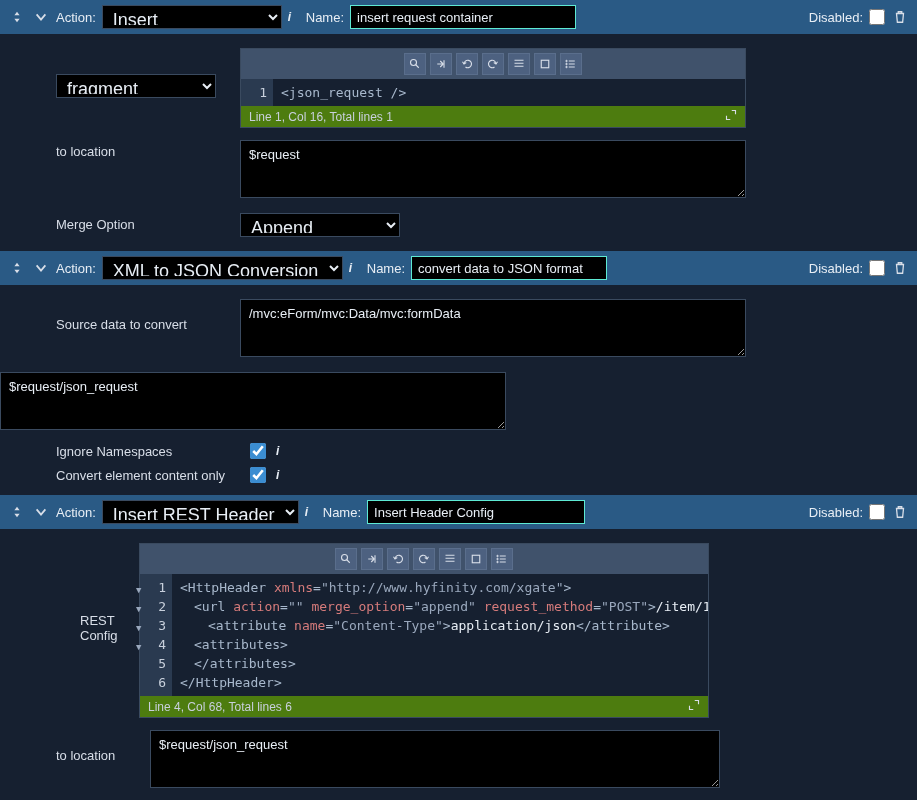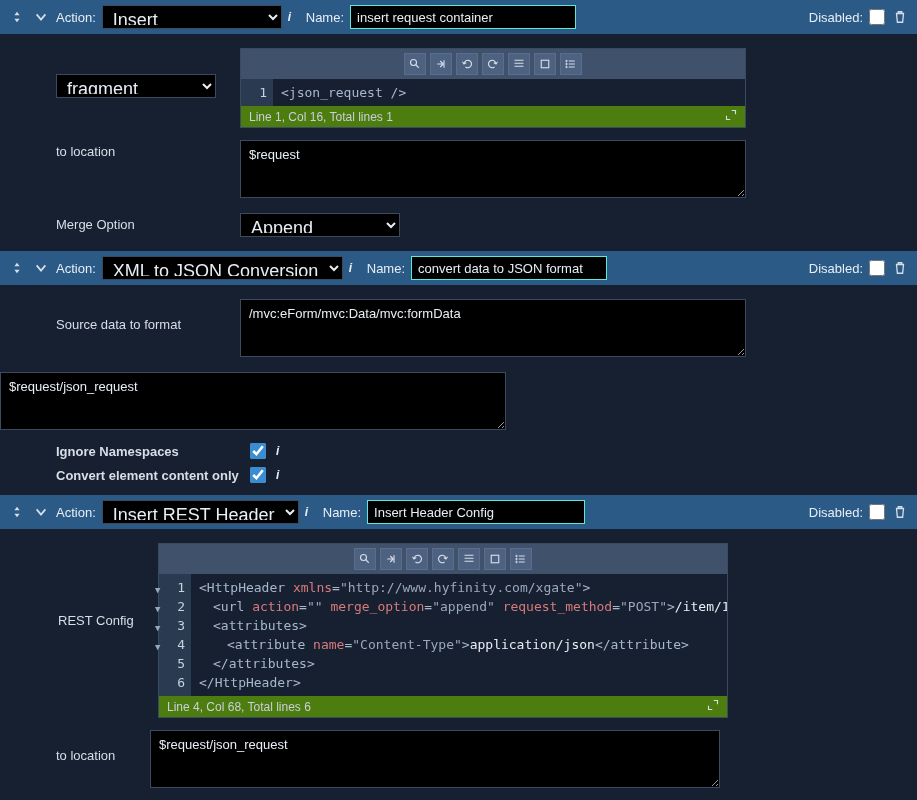--- a/index.html
+++ b/index.html
@@ -149,21 +149,21 @@
 .code-status .expand-icon svg { width: 12px; height: 12px; }
 .spacer { flex: 1; }
 .disabled-label { color: #e8eef5; margin-left: 8px; text-align: center; }
 .info-icon { color: #e8eef5; font-style: italic; font-weight: bold; cursor: pointer; font-size: 12px; width: 12px; display: inline-block;}
 .checkbox-row {
   display: flex;
   align-items: center;
   gap: 10px;
   padding: 4px 0 4px 56px;
 }
-.checkbox-row .cb-label { width: 184px; font-weight: bold; }
+.checkbox-row .cb-label { width: 184px; }
 .indent-1 { padding-left: 14px; }
 .indent-2 { padding-left: 28px; }
 </style>
 </head>
 <body>
 
 <div class="action-header">
   <span class="icon-btn">
     <svg viewBox="0 0 16 16">
         <path d="M8 2 L11 6 L5 6 Z M8 14 L5 10 L11 10 Z" fill="#d8dee8"></path>
@@ -300,21 +300,21 @@
   <input type="checkbox" style="">
   <span class="icon-btn">
     <svg viewBox="0 0 16 16">
         <path d="M4 4 L12 4 L11 14 L5 14 Z M6 2 L10 2 L10 4 L6 4 Z" fill="none" stroke="#d8dee8" stroke-width="1.5"></path>
       </svg>
   </span>
 </div>
 
 <div class="action-body">
   <div class="field-row">
-    <div class="field-label" style="padding-top:18px">Source data to format</div>
+    <div class="field-label" style="padding-top:18px">Source data to convert</div>
     <div class="field-content">
       <textarea style="">/mvc:eForm/mvc:Data/mvc:formData</textarea>
     </div>
   </div>
   <div class="field-row">
     <div class="field-content">
       <textarea style="">$request/json_request</textarea>
     </div>
   </div>
   <div class="checkbox-row">
@@ -352,21 +352,21 @@
   <input type="checkbox" style="">
   <span class="icon-btn">
     <svg viewBox="0 0 16 16">
         <path d="M4 4 L12 4 L11 14 L5 14 Z M6 2 L10 2 L10 4 L6 4 Z" fill="none" stroke="#d8dee8" stroke-width="1.5"></path>
       </svg>
   </span>
 </div>
 
 <div class="action-body">
   <div class="field-row">
-    <div class="field-label" style="padding-top:70px;width:158px;padding-left:58px">REST Config</div>
+    <div class="field-label" style="padding-top:70px;width:139px;padding-left:80px">REST Config</div>
     <div class="field-content">
       <div class="code-editor wide">
         <div class="code-toolbar">
           <span class="tool-btn">
               <svg viewBox="0 0 16 16">
                 <circle cx="6" cy="6" r="4" fill="none" stroke="#d8dee8" stroke-width="1.5"></circle>
                 <path d="M9 9 L13 13" stroke="#d8dee8" stroke-width="1.5"></path>
               </svg>
             </span>
           <span class="tool-btn">
@@ -411,22 +411,22 @@
             <div class="ln"><span class="fold-arrow">▼</span>1</div>
             <div class="ln"><span class="fold-arrow">▼</span>2</div>
             <div class="ln"><span class="fold-arrow">▼</span>3</div>
             <div class="ln"><span class="fold-arrow">▼</span>4</div>
             <div class="ln">5</div>
             <div class="ln">6</div>
           </div>
           <div class="code-lines">
             <div class="line"><span class="c-tag">&lt;HttpHeader</span> <span class="c-attr">xmlns</span><span class="c-tag">=</span><span class="c-str">"<span>http://www.hyfinity.com/xgate</span>"</span><span class="c-tag">&gt;</span></div>
             <div class="line indent-1"><span class="c-tag">&lt;url</span> <span class="c-attr">action</span><span class="c-tag">=</span><span class="c-str">""</span> <span class="c-attr">merge_option</span><span class="c-tag">=</span><span class="c-str">"<span>append</span>"</span> <span class="c-attr">request_method</span><span class="c-tag">=</span><span class="c-str">"<span>POST</span>"</span><span class="c-tag">&gt;</span><span class="c-text">/item/123</span></div>
+            <div class="line indent-2"><span class="c-tag">&lt;attribute</span> <span class="c-attr">name</span><span class="c-tag">=</span><span class="c-str">"<span>Content-Type</span>"</span><span class="c-tag">&gt;</span><span class="c-text">application/json</span><span class="c-tag">&lt;/attribute&gt;</span></div>
             <div class="line indent-1"><span class="c-tag">&lt;attributes&gt;</span></div>
-            <div class="line indent-2"><span class="c-tag">&lt;attribute</span> <span class="c-attr">name</span><span class="c-tag">=</span><span class="c-str">"<span>Content-Type</span>"</span><span class="c-tag">&gt;</span><span class="c-text">application/json</span><span class="c-tag">&lt;/attribute&gt;</span></div>
             <div class="line indent-1"><span class="c-tag">&lt;/attributes&gt;</span></div>
             <div class="line"><span class="c-tag">&lt;/HttpHeader&gt;</span></div>
           </div>
         </div>
         <div class="code-status">
           <span>Line 4, Col 68, Total lines 6</span>
           <span class="expand-icon"><svg viewBox="0 0 16 16">
                 <path d="M2 9 L2 14 L7 14 M14 7 L14 2 L9 2" stroke="#d8dee8" stroke-width="1.5" fill="none"></path>
               </svg></span>
         </div>

